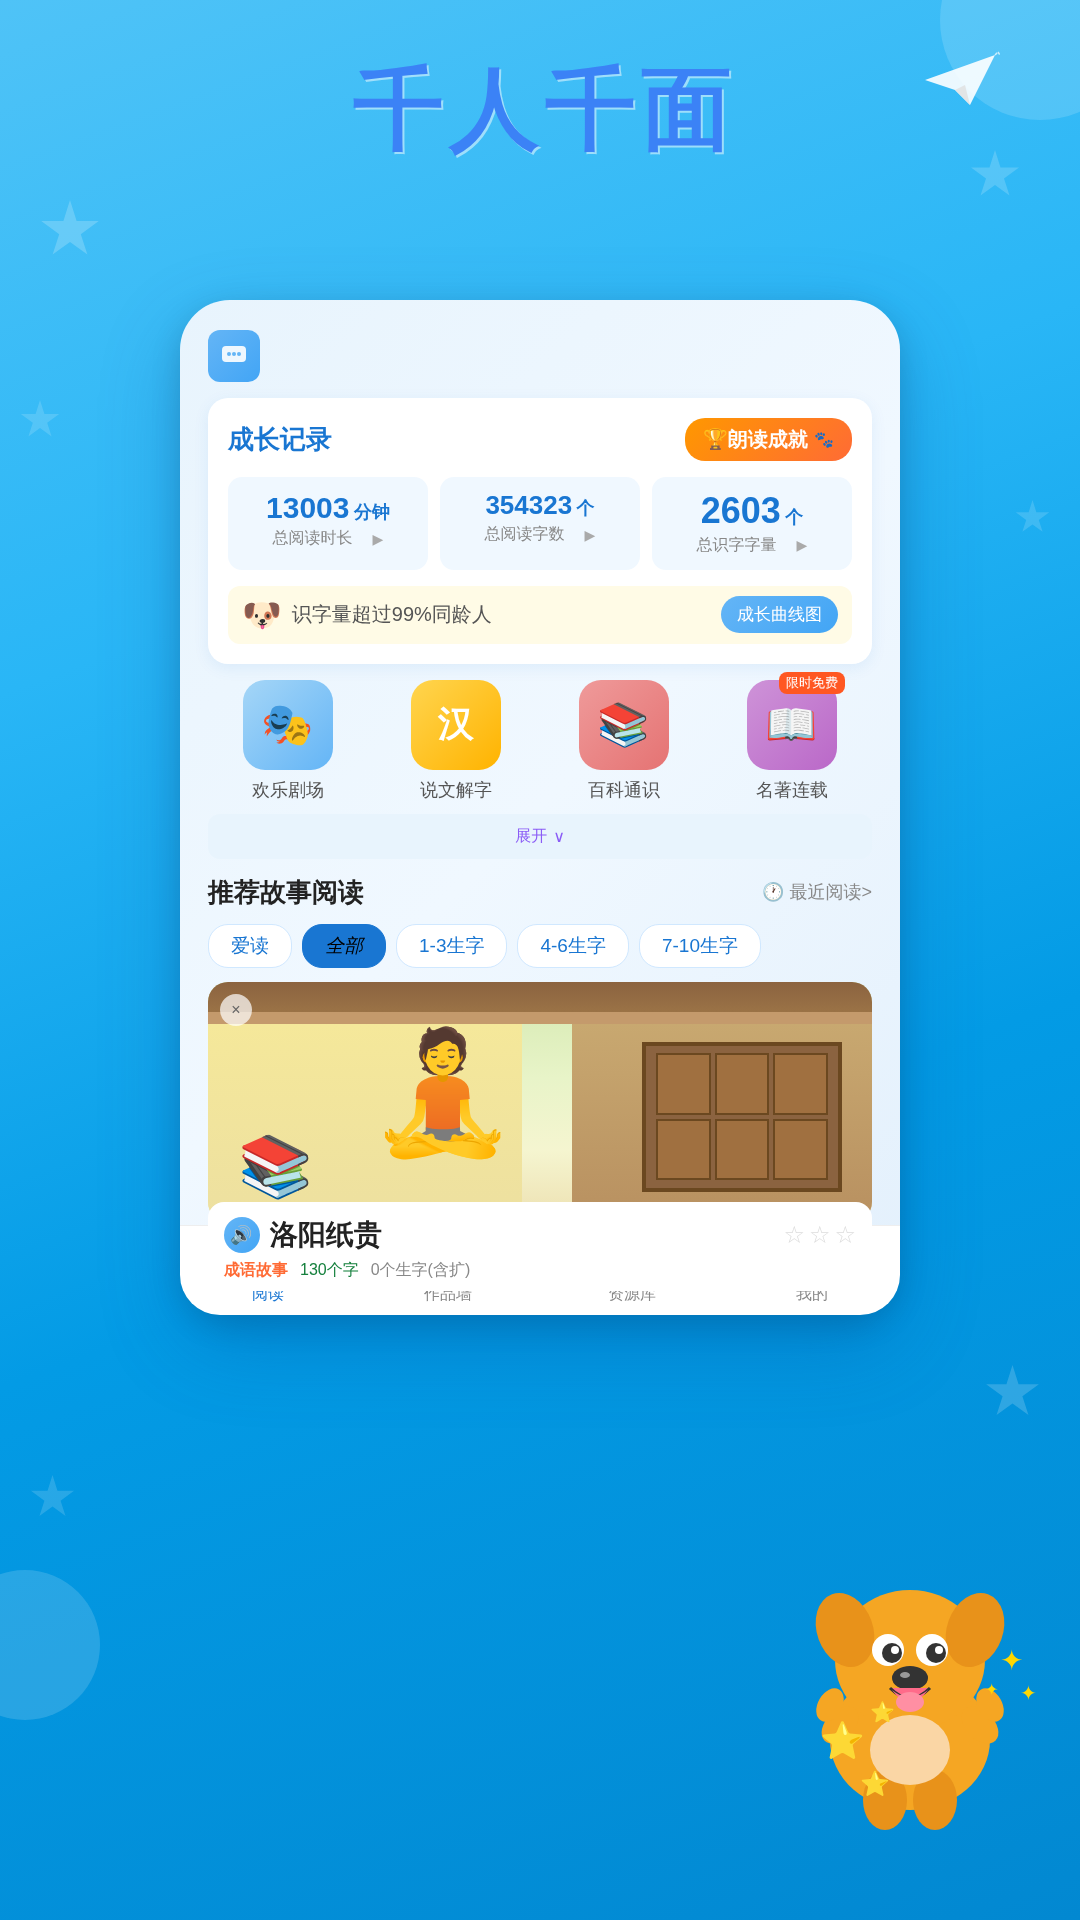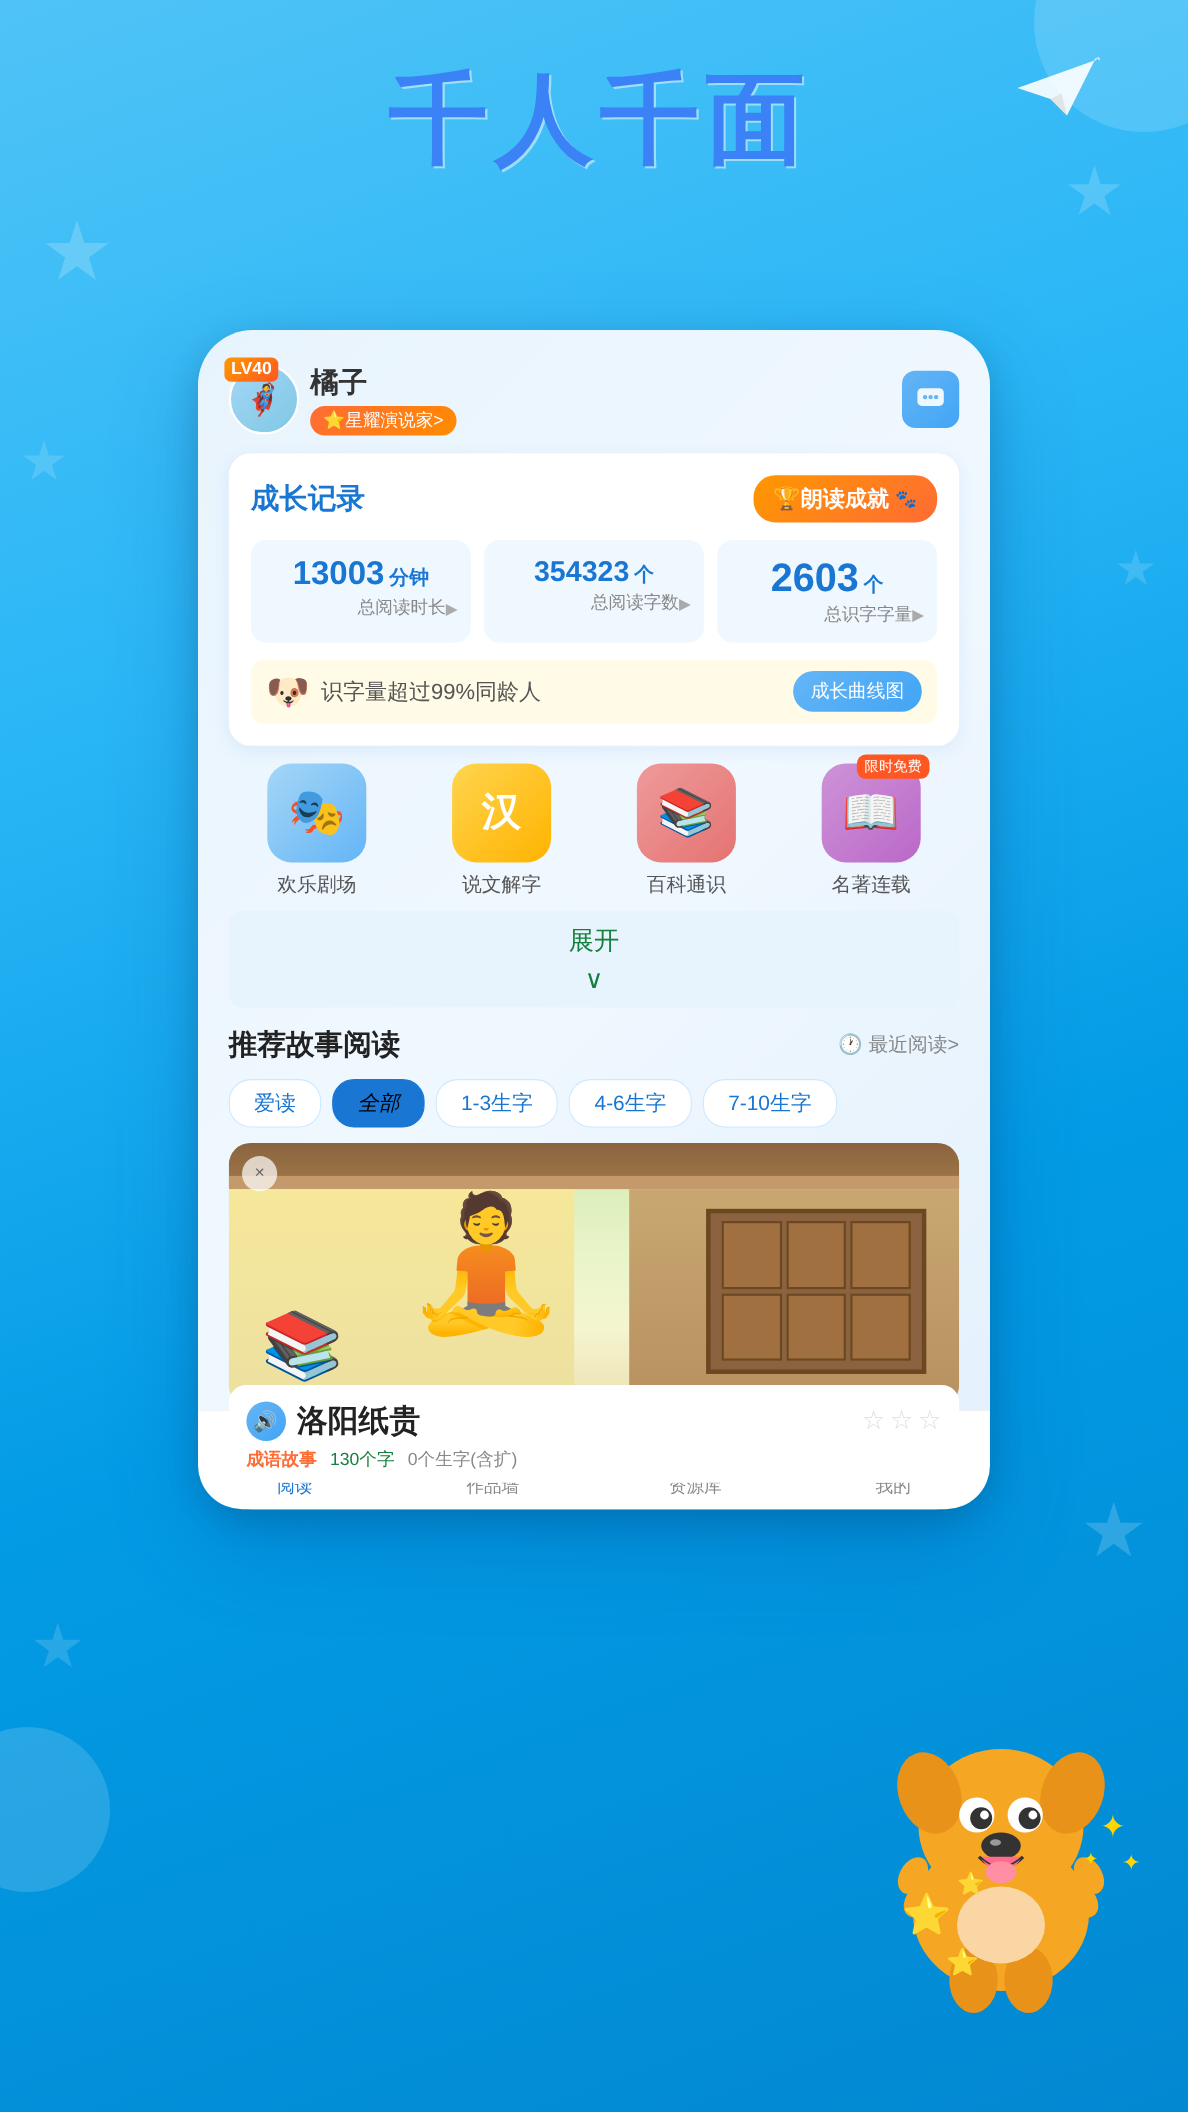--- a/index.html
+++ b/index.html
@@ -203,22 +203,22 @@
       font-size: 18px;
       color: #1976d2;
       font-weight: bold;
     }
     .stat-label {
       font-size: 16px;
       color: #888;
       margin-top: 4px;
       display: flex;
       align-items: center;
-      justify-content: flex-end;
-      gap: 0;
+      justify-content: center;
+      gap: 20px;
     }
     .stat-arrow {
       color: #aaa;
       font-size: 14px;
     }
     .literacy-row {
       display: flex;
       align-items: center;
       justify-content: space-between;
       background: #fffbe6;
@@ -291,29 +291,28 @@
       border-radius: 8px;
     }
 
     
     .expand-btn {
       width: 100%;
       background: #e8f4fd;
       border: none;
       border-radius: 12px;
       padding: 12px;
-      font-size: 23px;
-      color: #15803d;
+      font-size: 16px;
+      color: #8b5cf6;
       cursor: pointer;
       display: flex;
       align-items: center;
       justify-content: center;
       gap: 6px;
       margin-bottom: 16px;
-      flex-direction: column;
     }
 
     
     .recommend-header {
       display: flex;
       align-items: center;
       justify-content: space-between;
       margin-bottom: 14px;
     }
     .recommend-title {
@@ -538,30 +537,20 @@
 </div>
 
 <div class="hero-section">
   <div class="hero-title-1">千人千面</div>
 </div>
 
 <div class="phone-container">
   <div class="phone-mockup">
 
     <div class="phone-header">
-      <div class="avatar-section">
-        <div class="avatar-wrapper">
-          <div class="avatar-badge">LV40</div>
-          <div class="avatar-circle">🦸</div>
-        </div>
-        <div class="user-info">
-          <span class="username">橘子</span>
-          <span class="user-badge">⭐星耀演说家&gt;</span>
-        </div>
-      </div>
       <div class="message-icon">
         <svg width="28" height="24" viewBox="0 0 28 24" fill="none">
           <rect x="2" y="2" width="24" height="16" rx="4" fill="white" opacity="0.9"></rect>
           <circle cx="9" cy="10" r="2" fill="#64b5f6"></circle>
           <circle cx="14" cy="10" r="2" fill="#64b5f6"></circle>
           <circle cx="19" cy="10" r="2" fill="#64b5f6"></circle>
         </svg>
       </div>
     </div>
 

